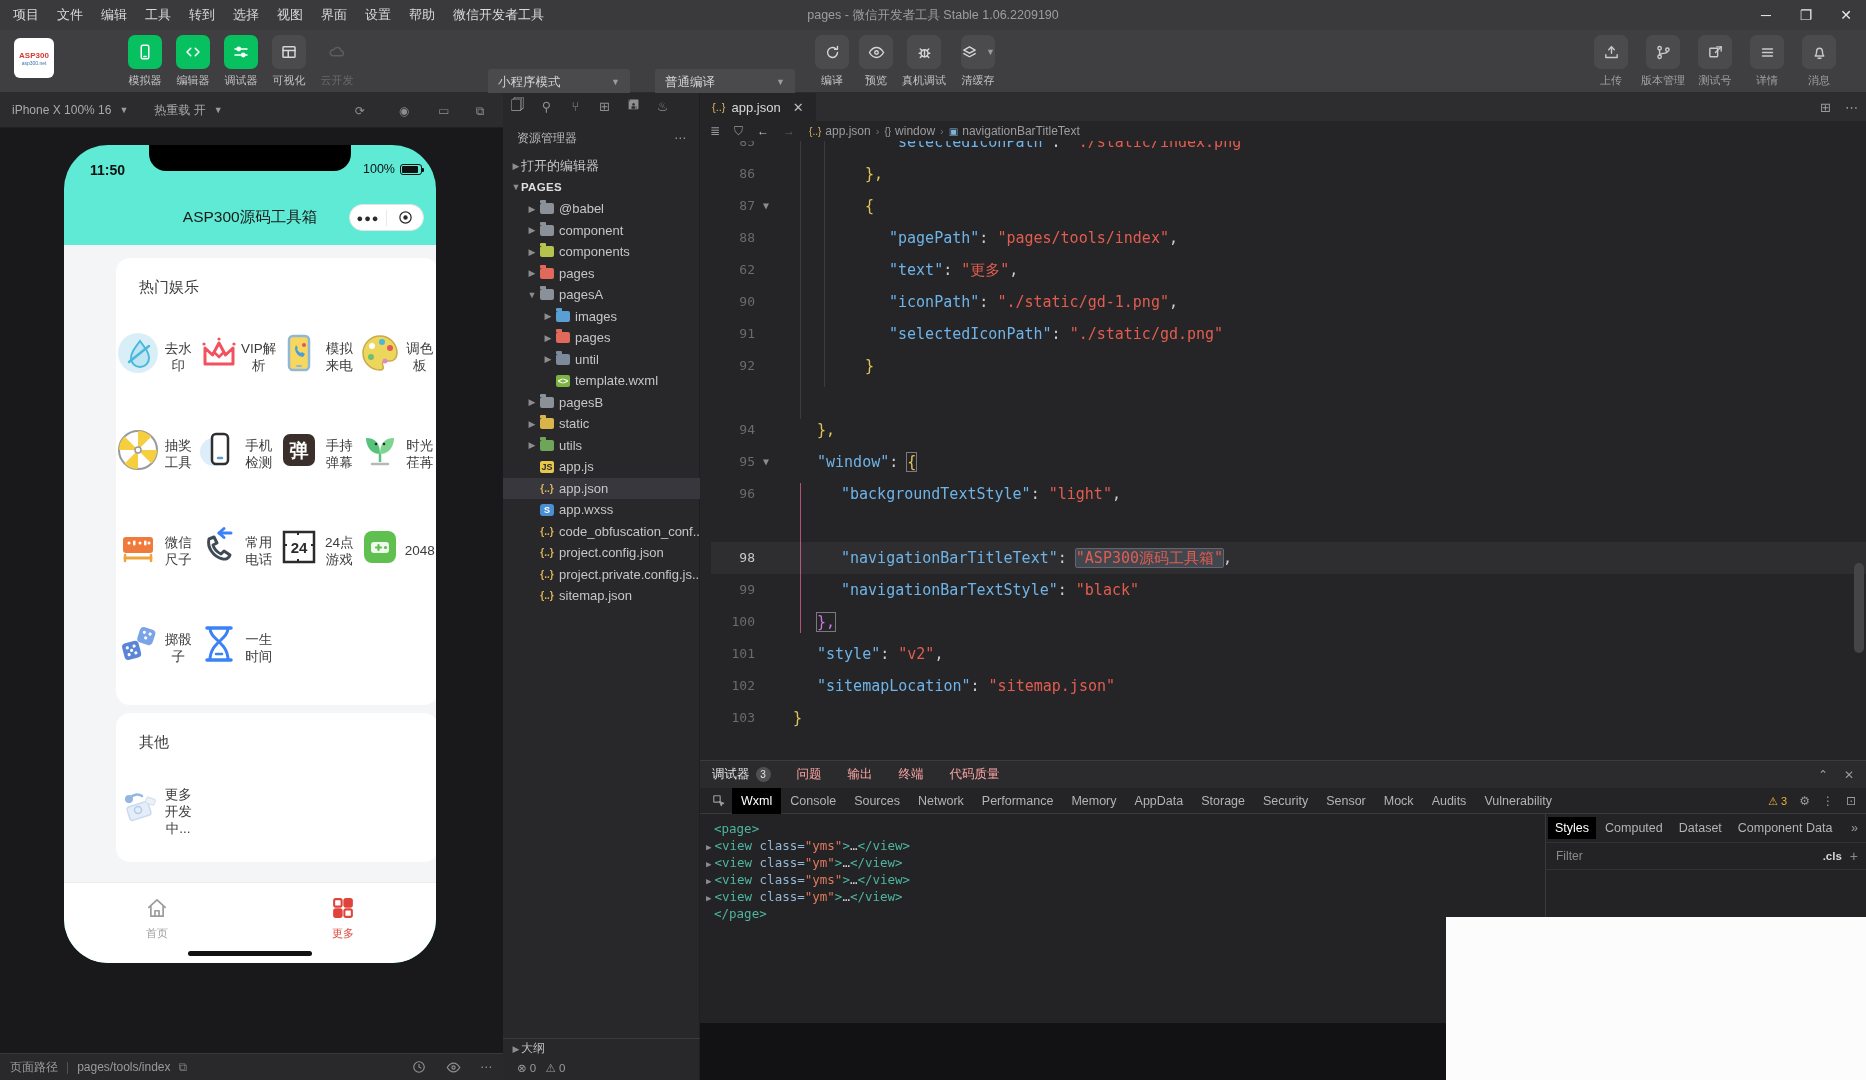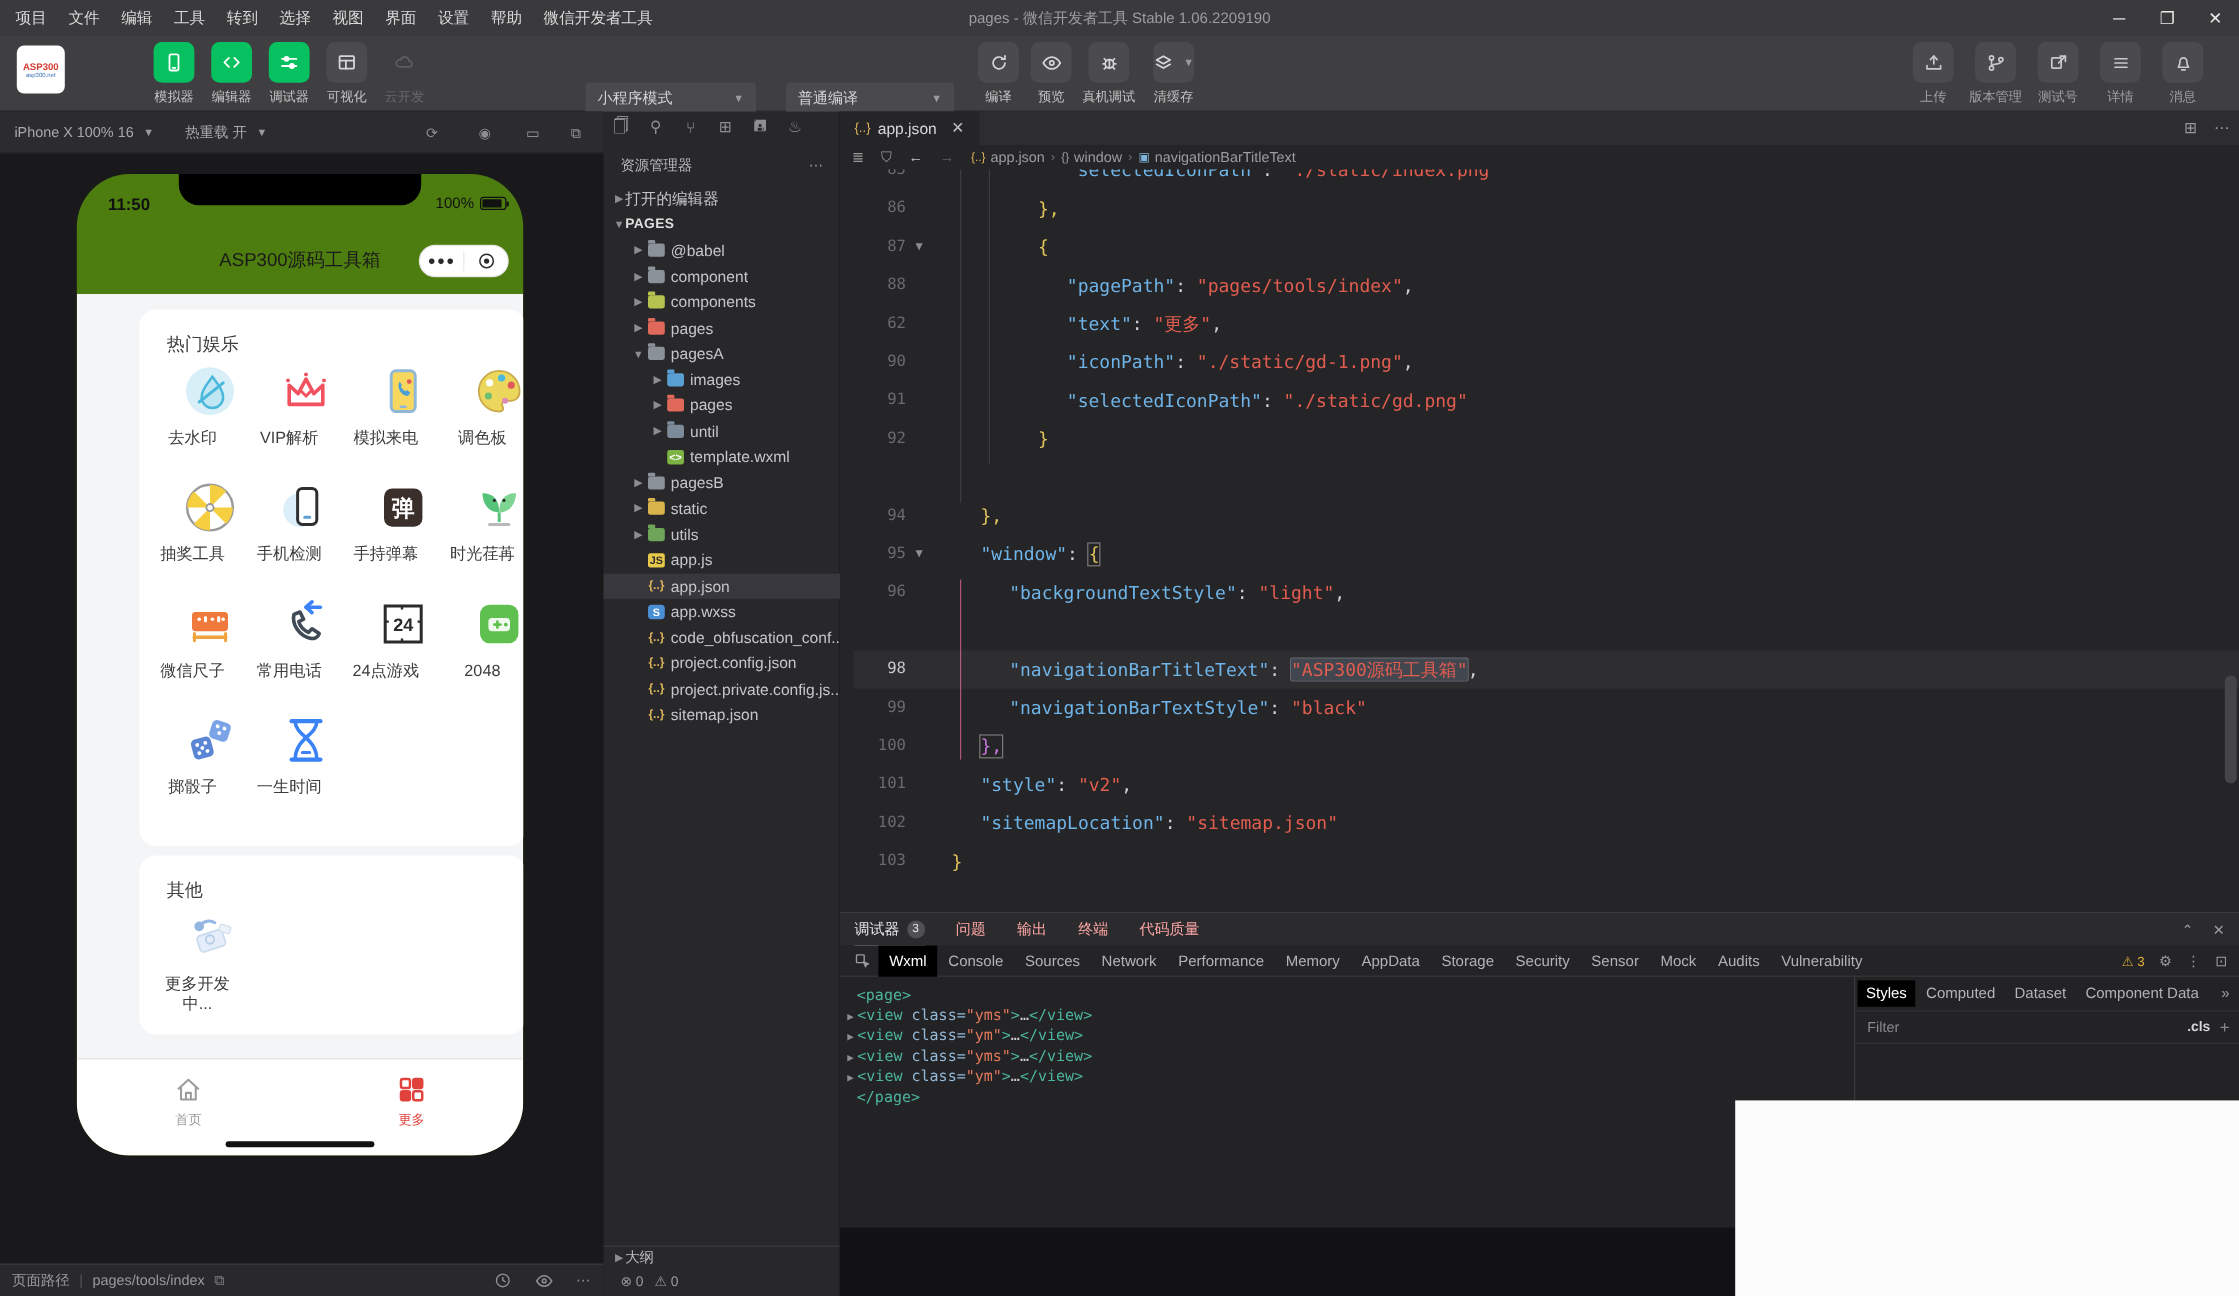--- a/index.html
+++ b/index.html
@@ -33,38 +33,38 @@
           display:flex;align-items:center;padding:0 10px;justify-content:space-between;}
   .caret{font-size:9px;color:#9b9b9d;margin-left:8px;}
 
   
   .sim-panel{position:absolute;left:0;top:93px;width:503px;height:987px;background:#19191b;}
   .sim-toolbar{position:absolute;left:0;top:0;width:503px;height:35px;background:#2c2c2e;border-bottom:1px solid #202022;
                display:flex;align-items:center;color:#a9a9ab;font-size:12px;}
   .sim-tb-item{margin-left:12px;display:flex;align-items:center;}
   .sim-ico{position:absolute;top:6px;width:24px;height:24px;display:flex;align-items:center;justify-content:center;color:#8d8d8f;}
 
-  .phone{position:absolute;left:64px;top:52px;width:372px;height:818px;background:#4d7c0f;border-radius:44px;overflow:hidden;}
+  .phone{position:absolute;left:64px;top:52px;width:372px;height:818px;background:#5eead4;border-radius:44px;overflow:hidden;}
   .notch{position:absolute;left:50%;top:0;transform:translateX(-50%);width:202px;height:26px;background:#000;border-radius:0 0 17px 17px;}
   .ph-time{position:absolute;left:26px;top:17px;font-size:14px;font-weight:bold;color:#111;}
   .ph-batt-wrap{position:absolute;right:14px;top:17px;display:flex;align-items:center;color:#111;font-size:12.5px;}
   .batt{width:22px;height:11px;border:1px solid #111;border-radius:3px;margin-left:5px;position:relative;}
   .batt::before{content:"";position:absolute;left:1px;top:1px;bottom:1px;width:16px;background:#111;border-radius:1px;}
   .batt::after{content:"";position:absolute;right:-3px;top:3px;width:2px;height:4px;background:#111;border-radius:0 1px 1px 0;}
   .ph-navtitle{position:absolute;left:0;top:62px;width:100%;text-align:center;font-size:15.5px;color:#1a1a1a;}
   .capsule{position:absolute;right:12px;top:59px;width:75px;height:27px;border:1px solid #e4e4e4;border-radius:14px;background:#fff;
            display:flex;align-items:center;}
   .capsule .dots{flex:1;text-align:center;color:#2b2b2b;font-size:11px;letter-spacing:1px;}
   .capsule .sep{width:1px;height:16px;background:#e8e8e8;}
   .capsule .target{flex:1;display:flex;align-items:center;justify-content:center;}
   .ph-content{position:absolute;left:0;top:100px;width:100%;height:637px;background:#f4f5f7;}
   .ph-card{position:absolute;left:26px;width:322px;background:#fff;border-radius:14px;}
   .ph-card h3{margin:0;padding:20px 0 0 23px;font-size:15px;font-weight:normal;color:#3d3d3f;}
   .grid{position:absolute;left:0;top:46px;width:322px;display:flex;flex-wrap:wrap;}
-  .gitem{width:80.5px;height:97px;display:flex;flex-direction:column;align-items:flex-end;}
+  .gitem{width:80.5px;height:97px;display:flex;flex-direction:row;align-items:center;}
   .gicon{width:44px;height:44px;display:flex;align-items:center;justify-content:center;}
   .glabel{font-size:13.5px;color:#3c3c3e;margin-top:8px;text-align:center;width:72px;line-height:17px;}
   .tabbar{position:absolute;left:0;top:737px;width:372px;height:81px;background:#fff;border-top:1px solid #ececec;display:flex;}
   .tabcell{width:186px;display:flex;flex-direction:column;align-items:center;padding-top:10px;}
   .tabcell .tl{font-size:11px;margin-top:3px;}
   .homebar{position:absolute;left:50%;bottom:7px;transform:translateX(-50%);width:124px;height:5px;background:#111;border-radius:3px;}
   .sim-bottom{position:absolute;left:0;top:960px;width:503px;height:27px;background:#29292b;border-top:1px solid #38383a;
               display:flex;align-items:center;color:#9a9a9c;font-size:12px;}
 
   

